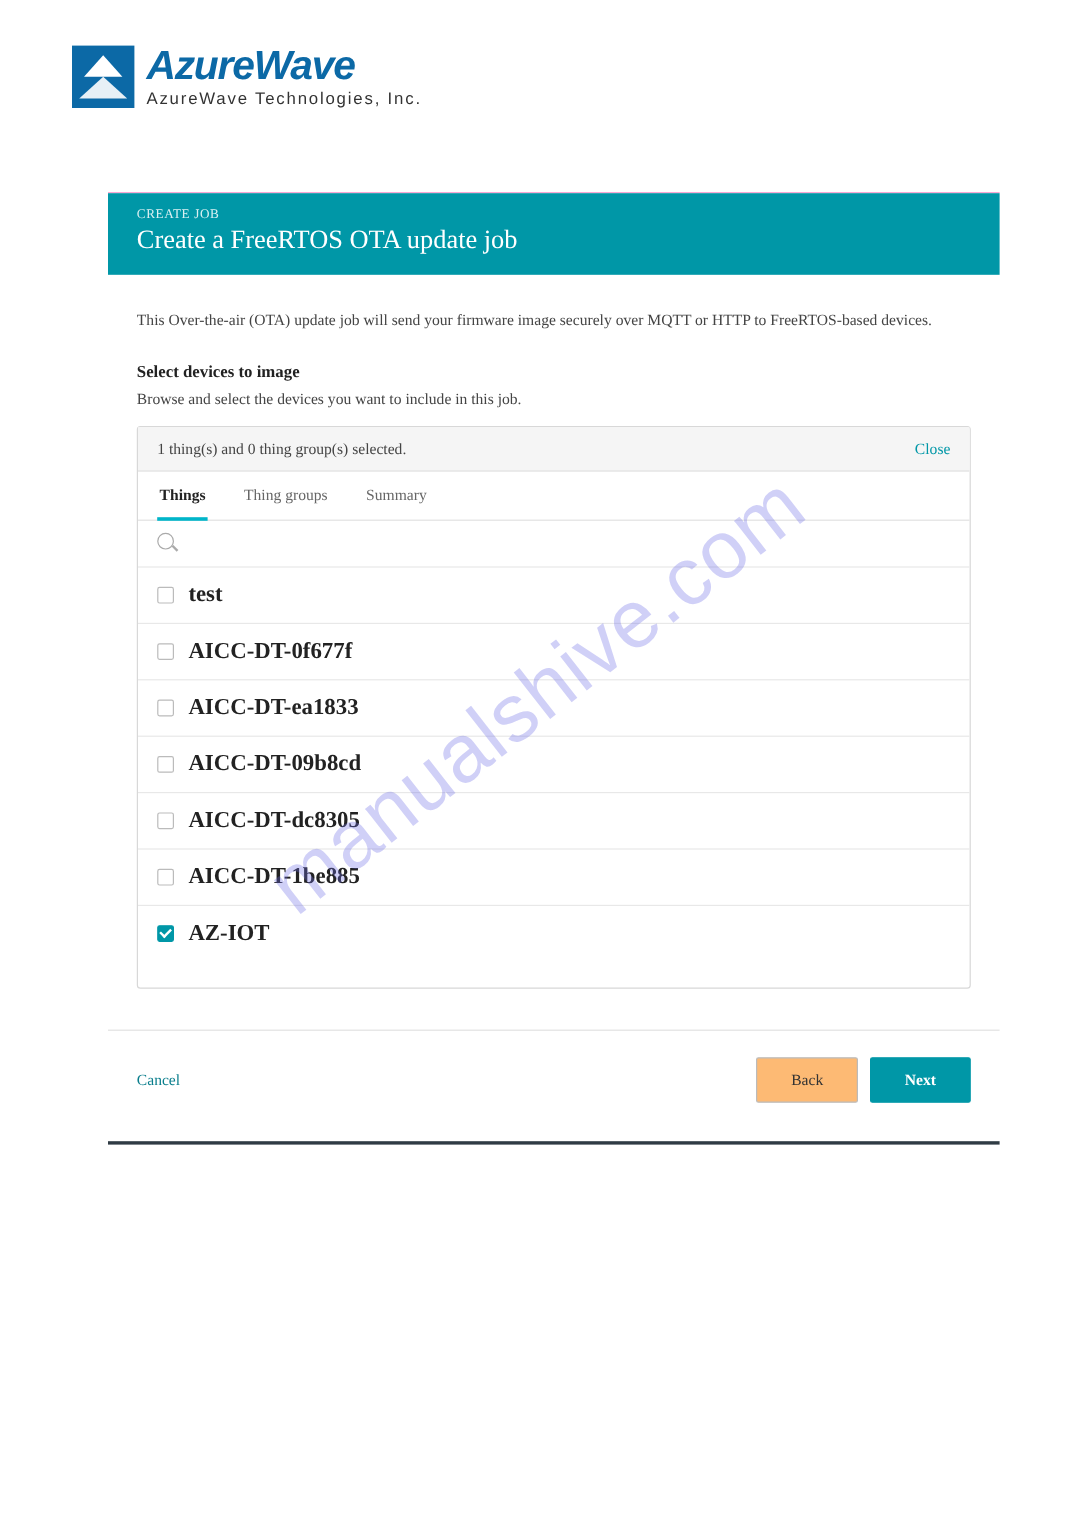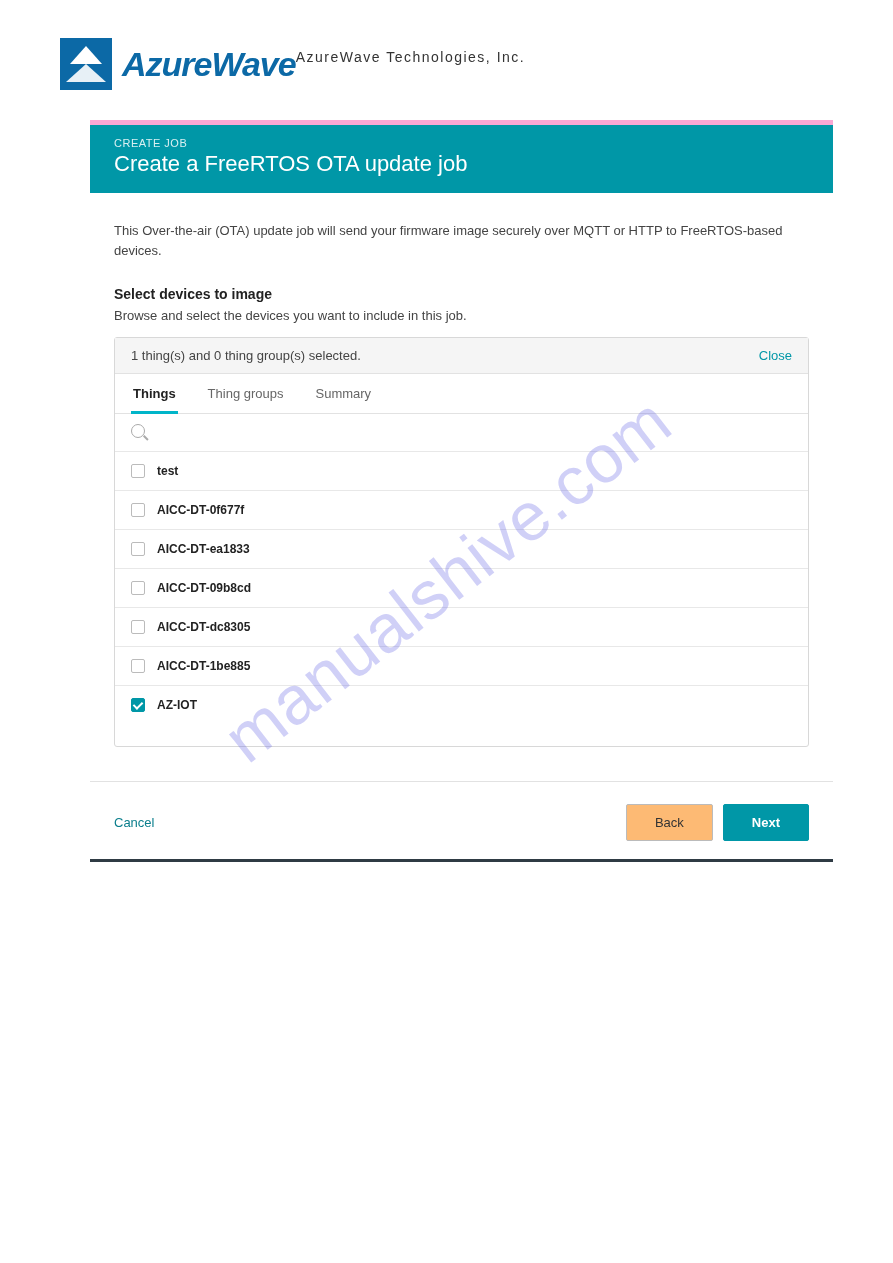--- a/index.html
+++ b/index.html
@@ -34,38 +34,39 @@
   .logo-mark::after {
     content: "";
     position: absolute;
     left: 6px; top: 26px;
     width: 0; height: 0;
     border-left: 20px solid transparent;
     border-right: 20px solid transparent;
     border-bottom: 18px solid #fff;
     opacity: .9;
   }
-  .logo-text { display: flex; flex-direction: row; }
+  .logo-text { display: flex; flex-direction: column; }
   .logo-main {
     font-size: 34px;
     font-weight: 800;
     font-style: italic;
     color: #0c69a6;
     letter-spacing: -1px;
     line-height: 1;
   }
   .logo-sub {
     font-size: 14px;
     color: #333;
     letter-spacing: 1.5px;
     margin-top: 2px;
   }
   .screenshot {
-    margin: 30px 60px 0 90px;
-    border-top: 5px solid #f9a8d4;
+    margin: 70px 60px 0 90px;
+    border-top: 1px solid #f9a8d4;
+    font-family: Liberation Serif, serif;
   }
   .header-bar {
     background: #0097a7;
     color: #fff;
     padding: 12px 24px 16px 24px;
   }
   .breadcrumb {
     font-size: 11px;
     letter-spacing: .5px;
     opacity: .85;
@@ -138,25 +139,25 @@
   .search-icon::after {
     content:"";
     position:absolute;
     width:6px; height:1.5px;
     background:#aaa;
     transform: rotate(45deg);
     right:-5px; bottom:-1px;
   }
   .thing-row {
     display: flex;
-    align-items: flex-end;
+    align-items: center;
     gap: 12px;
     padding: 12px 16px;
     border-bottom: 1px solid #e8e8e8;
-    font-size: 12px;
+    font-size: 19px;
     color: #333;
   }
   .thing-row.last { border-bottom: none; padding-bottom: 34px; }
   .cb {
     width: 14px; height: 14px;
     border: 1.5px solid #bbb;
     border-radius: 2px;
     display: inline-flex;
     align-items: center;
     justify-content: center;
@@ -172,21 +173,21 @@
     width:4px; height:7px;
     border: solid #fff;
     border-width: 0 2px 2px 0;
     transform: rotate(45deg);
     margin-top:-2px;
   }
   .thing-label { font-weight: 600; color:#222; }
   .footer {
     margin-top: 24px;
     border-top: 1px solid #e2e2e2;
-    padding: 22px 24px 18px 24px;
+    padding: 22px 24px 32px 24px;
     display: flex;
     justify-content: space-between;
     align-items: center;
   }
   .footer-bottom-line {
     height: 3px;
     background: #2f3b44;
   }
   .cancel-link {
     color: #0a7e8c;

